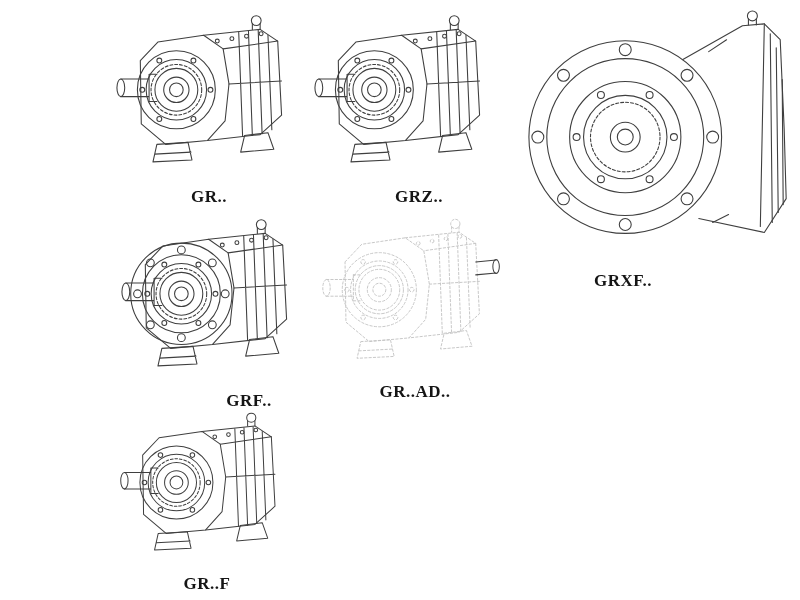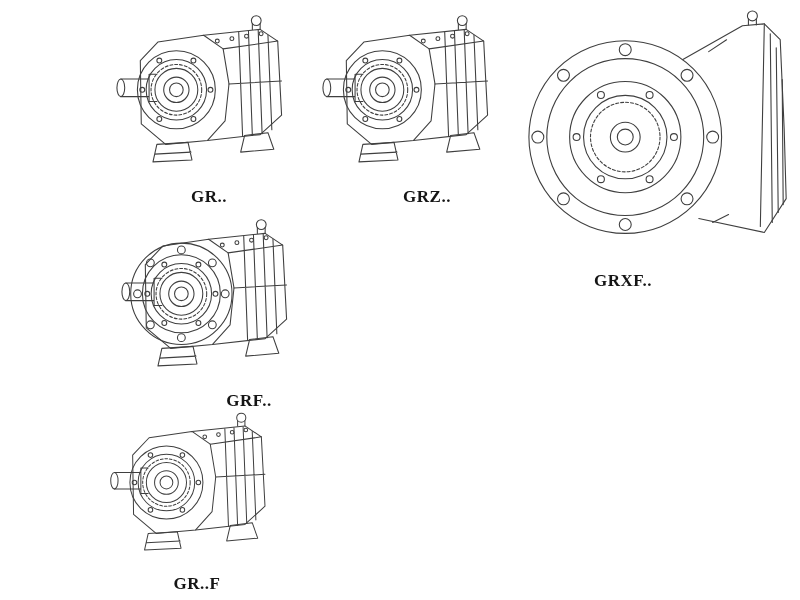--- a/index.html
+++ b/index.html
@@ -151,44 +151,54 @@
     </defs>
   </svg>
 
   <figure class="fig" style="left:90px;top:6px;width:190px">
     <svg class="lines" viewBox="0 0 195 185" width="190">
         <use href="#g-reducer"></use>
       </svg>
     <figcaption class="lbl">GR..</figcaption>
   </figure>
 
-  <figure class="fig" style="left:296px;top:6px;width:190px">
+  <figure class="fig" style="left:288px;top:6px;width:190px">
     <svg class="lines" viewBox="0 0 195 185" width="190">
         <use href="#g-reducer"></use>
       </svg>
     <figcaption class="lbl pad-l-24">GRZ..</figcaption>
   </figure>
 
   <figure class="fig" style="left:490px;top:0px;width:298px">
     <svg class="lines" viewBox="0 0 300 272" width="298">
         <use href="#g-grxf"></use>
       </svg>
     <figcaption class="lbl pad-r-80">GRXF..</figcaption>
   </figure>
 
   <figure class="fig" style="left:90px;top:210px;width:200px">
     <svg class="lines" viewBox="0 0 195 185" width="190">
         <use href="#g-reducer-flange"></use>
       </svg>
     <figcaption class="lbl pad-l-70">GRF..</figcaption>
   </figure>
 
-
-
-  <figure class="fig" style="left:78px;top:404px;width:190px">
+  <figure class="fig" style="left:296px;top:210px;width:190px">
+    <svg class="lines ghost" viewBox="0 0 205 185" width="190">
+      <use href="#g-reducer"></use>
+      <g class="solidbit">
+        <path d="M168,56 L190,54 M168,70 L190,68"></path>
+        <ellipse cx="190" cy="61" rx="3.5" ry="7.5"></ellipse>
+      </g>
+    </svg>
+    <figcaption class="lbl">GR..AD..</figcaption>
+  </figure>
+
+
+  <figure class="fig" style="left:88px;top:404px;width:190px">
     <svg class="lines" viewBox="0 0 195 185" width="178">
         <use href="#g-reducer"></use>
       </svg>
     <figcaption class="lbl">GR..F</figcaption>
   </figure>
 
 
 </div>
 
 </body></html>

